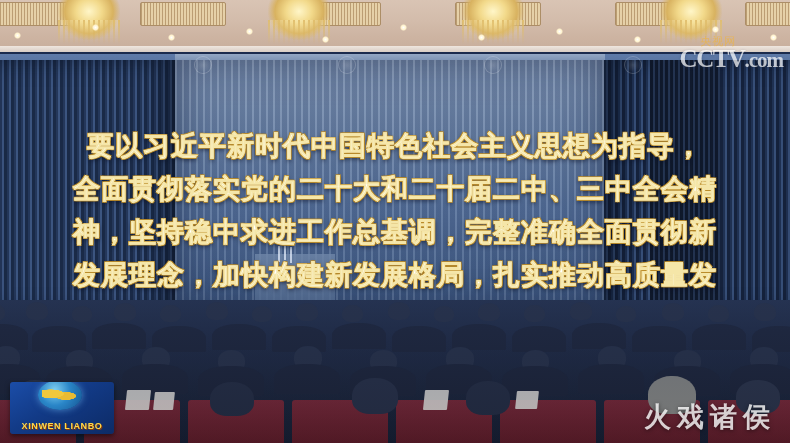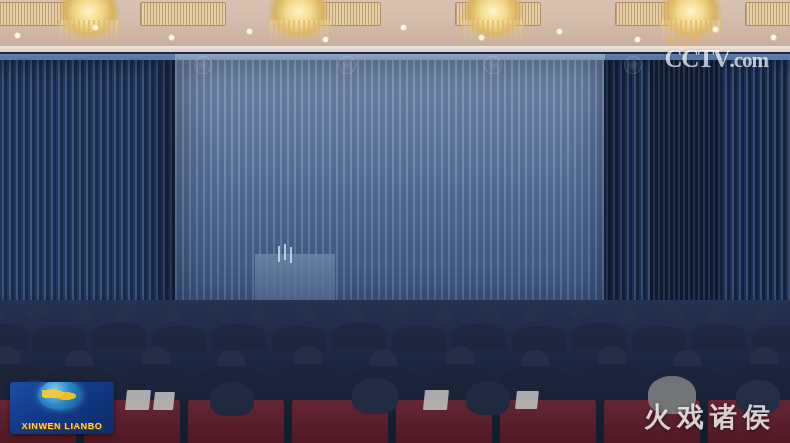--- a/index.html
+++ b/index.html
@@ -149,21 +149,21 @@
   }
   .cctv-bug .sub{
     margin-top:3px;margin-left:30px;
     font-size:16px;letter-spacing:8px;font-weight:bold;
     color:rgba(255,255,255,.88);
     text-shadow:0 1px 2px rgba(20,30,60,.5);
   }
 
   
   .cctv-com{
-    position:absolute;right:22px;top:34px;text-align:left;opacity:.78;
+    position:absolute;right:7px;top:34px;text-align:center;opacity:.78;
   }
   .cctv-com .cn{
     font-size:11px;color:rgba(240,180,60,.85);
     letter-spacing:1px;margin-right:26px;margin-bottom:-4px;
   }
   .cctv-com .en{
     font-size:25px;font-weight:bold;letter-spacing:-1.5px;
     color:rgba(255,255,255,.92);
     text-shadow:0 1px 3px rgba(30,50,90,.45);
     font-family:Liberation Serif, serif;
@@ -396,20 +396,26 @@
 
     <div class="aud-haze"></div>
   </div>
 
 
   <div class="cctv-com">
     <div class="cn">央视网</div>
     <div class="en"><span>CCTV</span><span class="dotcom">.com</span></div>
   </div>
 
+  <div class="subtitle">
+    <div class="ln">要以习近平新时代中国特色社会主义思想为指导，</div>
+    <div class="ln">全面贯彻落实党的二十大和二十届二中、三中全会精</div>
+    <div class="ln">神，坚持稳中求进工作总基调，完整准确全面贯彻新</div>
+    <div class="ln">发展理念，加快构建新发展格局，扎实推动高质量发</div>
+  </div>
 
   <div class="xwlb-logo">
     <div class="globe"></div>
     <div class="en">XINWEN LIANBO</div>
   </div>
 
 
   <div class="corner-wm">火戏诸侯</div>
 
 </div>

